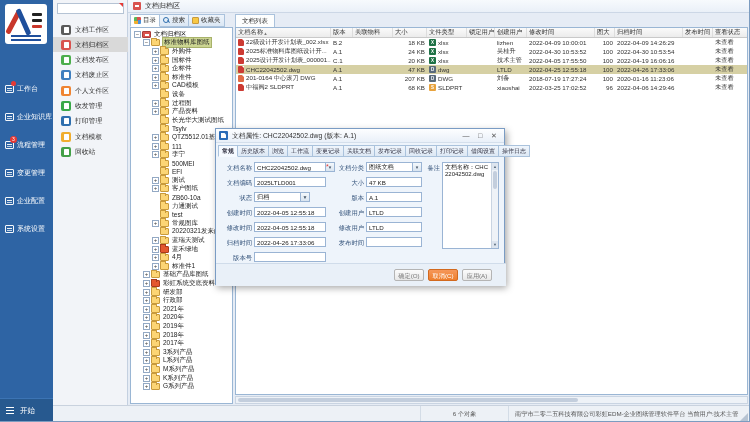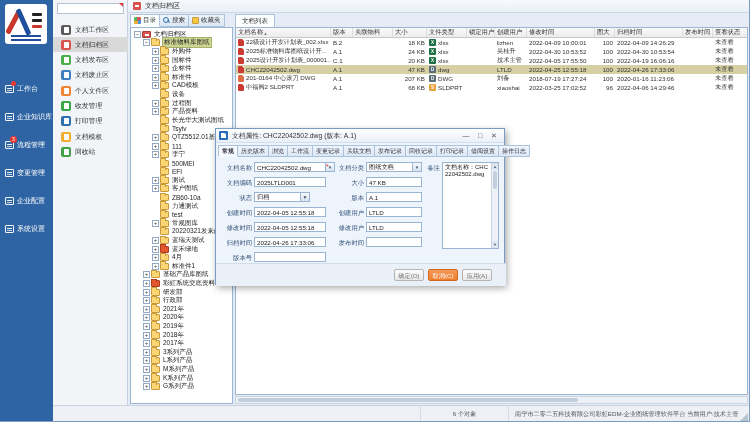--- a/index.html
+++ b/index.html
@@ -156,20 +156,24 @@
         </div>
         <div class="sb-item" style="top: 190px;">
           <span class="sb-icon"></span>
           <span class="sb-label">企业配置</span>
         </div>
         <div class="sb-item" style="top: 218px;">
           <span class="sb-icon"></span>
           <span class="sb-label">系统设置</span>
         </div>
       </div>
+    <div id="start-bar">
+      <span id="start-icon"></span>
+      <span id="start-label">开始</span>
+    </div>
   </div>
 
   <div id="nav">
     <input id="nav-search" value="" style="">
     <div id="nav-search-corner"></div>
     <div id="nav-items">
         <div class="nav-item" style="top: 22px;">
           <span class="nav-icon" style="background: rgb(90, 90, 90);"></span>
           <span class="nav-label">文档工作区</span>
         </div>

